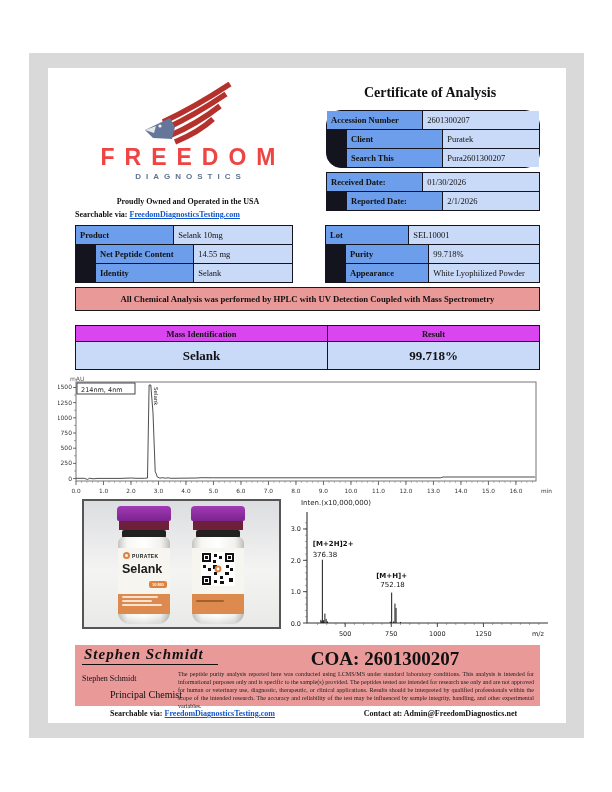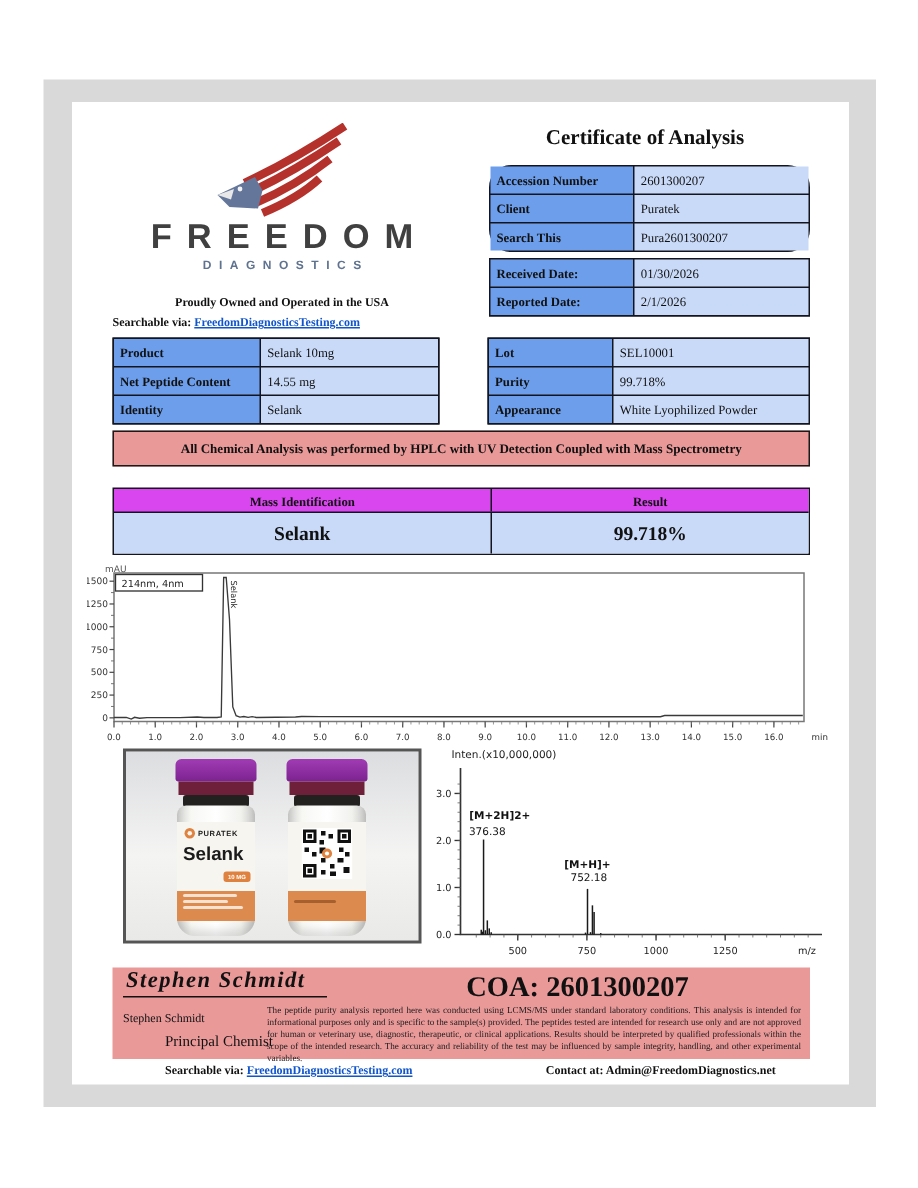--- a/index.html
+++ b/index.html
@@ -5,36 +5,36 @@
   html,body{margin:0;padding:0;background:#ffffff;}
   .canvas{position:relative;width:612px;height:792px;background:#ffffff;overflow:hidden;
           font-family:"Liberation Serif",serif;color:#111;}
   .matte{position:absolute;left:29px;top:53px;width:555px;height:685px;background:#d9d9d9;}
   .page{position:absolute;left:48px;top:68px;width:518px;height:655px;background:#ffffff;}
 
   
   .logo-eagle{position:absolute;left:85px;top:14px;width:100px;height:64px;}
   .logo-brand{position:absolute;left:40px;top:76px;width:200px;text-align:center;
               font-family:"Liberation Sans",sans-serif;font-weight:bold;font-size:23px;
-              letter-spacing:10px;padding-left:10px;box-sizing:border-box;color:#404040;}
+              letter-spacing:10px;padding-left:10px;box-sizing:border-box;color:#ef4444;}
   .logo-sub{position:absolute;left:40px;top:104px;width:200px;text-align:center;
             font-family:"Liberation Sans",sans-serif;font-weight:bold;font-size:8px;
             letter-spacing:5px;padding-left:5px;box-sizing:border-box;color:#5f7390;}
   .tagline{position:absolute;left:20px;top:129px;width:240px;text-align:center;
            font-weight:bold;font-size:8px;}
   .search-top{position:absolute;left:27px;top:142px;font-weight:bold;font-size:8px;}
   .link{color:#1155cc;text-decoration:underline;cursor:pointer;}
 
   .doc-title{position:absolute;left:270px;top:17px;width:224px;text-align:center;
              font-weight:bold;font-size:14px;}
 
   
   .kvtable{position:absolute;border:1.5px solid #14141e;box-sizing:border-box;background:#14141e;}
   .kvrow{display:flex;height:18px;}
-  .kvrow + .kvrow{margin-top:1.2px;}
+  .kvrow + .kvrow{margin-top:1.2px;padding-left:20px;}
   .kvlabel{width:var(--lw);background:var(--header-blue);font-weight:bold;font-size:8.5px;
            padding:0 4px;box-sizing:border-box;display:flex;align-items:center;margin-right:1.2px;}
   .kvvalue{flex:1;background:var(--light-blue);font-size:8.5px;padding:0 4px;box-sizing:border-box;
            display:flex;align-items:center;}
 
   .banner{position:absolute;left:27px;top:219px;width:465px;height:24px;background:var(--pink);
           border:1.5px solid #1a1a1a;box-sizing:border-box;display:flex;align-items:center;
           justify-content:center;font-weight:bold;font-size:8.7px;text-align:center;}
 
   .mass-table{position:absolute;left:27px;top:257px;width:465px;border:1.5px solid #14141e;box-sizing:border-box;}

